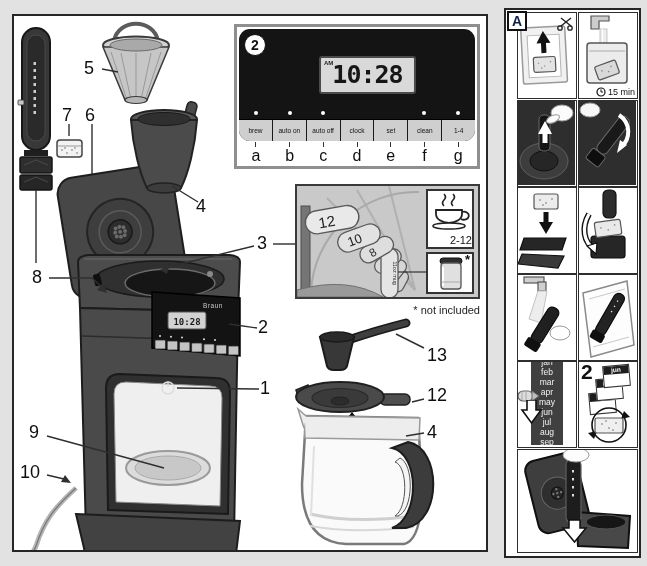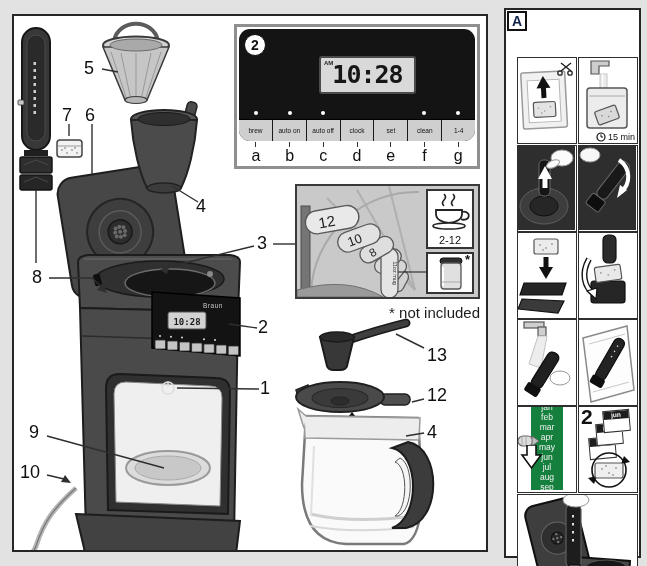--- a/index.html
+++ b/index.html
@@ -30,32 +30,32 @@
   #cp-letters{display:flex;margin-top:1px;}
   .cp-col{flex:1;text-align:center;}
   .cp-tick{width:1px;height:5px;background:#333;margin:0 auto;}
   .cp-ltr{font-size:16px;line-height:18px;color:#101010;}
   
   #lvl-box{position:absolute;left:281px;top:168px;width:185px;height:115px;
            border:2px solid #3a3a3a;background:#c9c9c9;box-sizing:border-box;}
   .lvl-sub{position:absolute;background:#fff;border:2px solid #333;box-sizing:border-box;}
   #lvl-cup-box{left:129px;top:3px;width:48px;height:60px;}
   #lvl-mug-box{left:129px;top:66px;width:48px;height:42px;}
-  #lvl-range{position:absolute;bottom:1px;left:0;right:0;text-align:center;font-size:11px;color:#111;}
+  #lvl-range{position:absolute;bottom:1px;left:0;right:0;text-align:right;font-size:11px;color:#111;}
   #lvl-star{position:absolute;top:-2px;right:2px;font-size:13px;font-weight:bold;color:#111;}
-  #note{position:absolute;right:6px;top:288px;font-size:15px;color:#1c1c1c;}
+  #note{position:absolute;right:6px;top:288px;font-size:11px;color:#1c1c1c;}
   
   #a-badge{position:absolute;left:1px;top:1px;width:20px;height:20px;background:#fff;
            border:2px solid #111;box-sizing:border-box;font-size:14px;font-weight:bold;
            text-align:center;line-height:16px;z-index:3;color:#10224a;}
-  .cell{position:absolute;background:#fff;border:1.5px solid #2e2e2e;box-sizing:border-box;overflow:hidden;margin-top:45px;}
+  .cell{position:absolute;background:#fff;border:1.5px solid #2e2e2e;box-sizing:border-box;overflow:hidden;}
   .c-l{left:11px;}  .c-r{left:72px;}
   .cell svg{display:block;}
   #soak-time{position:absolute;right:2px;bottom:1px;font-size:9px;color:#111;display:flex;align-items:center;gap:2px;}
-  #months-strip{position:absolute;left:13px;top:0;width:32px;height:83px;background:#15803d;overflow:hidden;}
+  #months-strip{position:absolute;left:13px;top:0;width:32px;height:83px;background:#404040;overflow:hidden;}
   .month{display:block;text-align:center;font-size:8.5px;line-height:10px;color:#f2f2f2;}
   .month:first-child{margin-top:-5px;}
   #cal-num{position:absolute;left:2px;top:-2px;font-size:21px;font-weight:bold;color:#111;}
   .sheet{position:absolute;width:27px;height:22px;background:#fff;border:1.2px solid #333;box-sizing:border-box;}
   .sheet-hd{height:8px;background:#1d1d1d;color:#fff;font-size:6.5px;line-height:8px;text-align:center;font-weight:bold;}
 </style>
 </head>
 <body>
 
 <div id="root">

